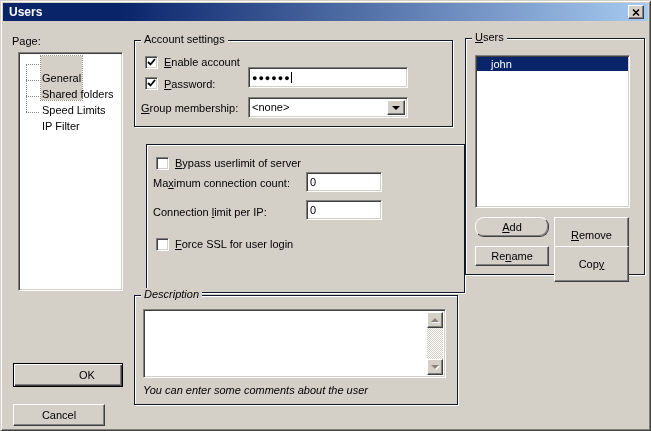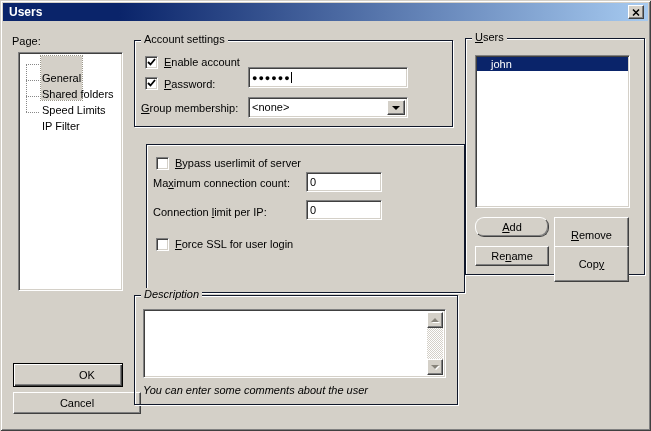--- a/index.html
+++ b/index.html
@@ -92,21 +92,21 @@
     </div>
     <div class="tree-row">
       <span class="tree-stub"></span>
       <span class="tree-label">IP Filter</span>
     </div>
   </div>
 
   <div class="btn btn-default" style="left:13px;top:363px;width:110px;height:24px;">
     <span>OK</span>
   </div>
-  <div class="btn" style="left:13px;top:392px;width:128px;height:22px;">
+  <div class="btn" style="left:13px;top:404px;width:92px;height:22px;">
     <span>Cancel</span>
   </div>
 
   <div class="groupbox" style="left:134px;top:40px;width:319px;height:87px;">
     <span class="group-label">Account settings</span>
 
     <span class="checkbox checked" style="left:10px;top:15px;">
       <svg class="check-icon" width="9" height="9" viewBox="0 0 9 9">
           <path d="M1 4 L3.5 6.5 L8 1" fill="none" stroke="#000" stroke-width="1.8"></path>
         </svg>

